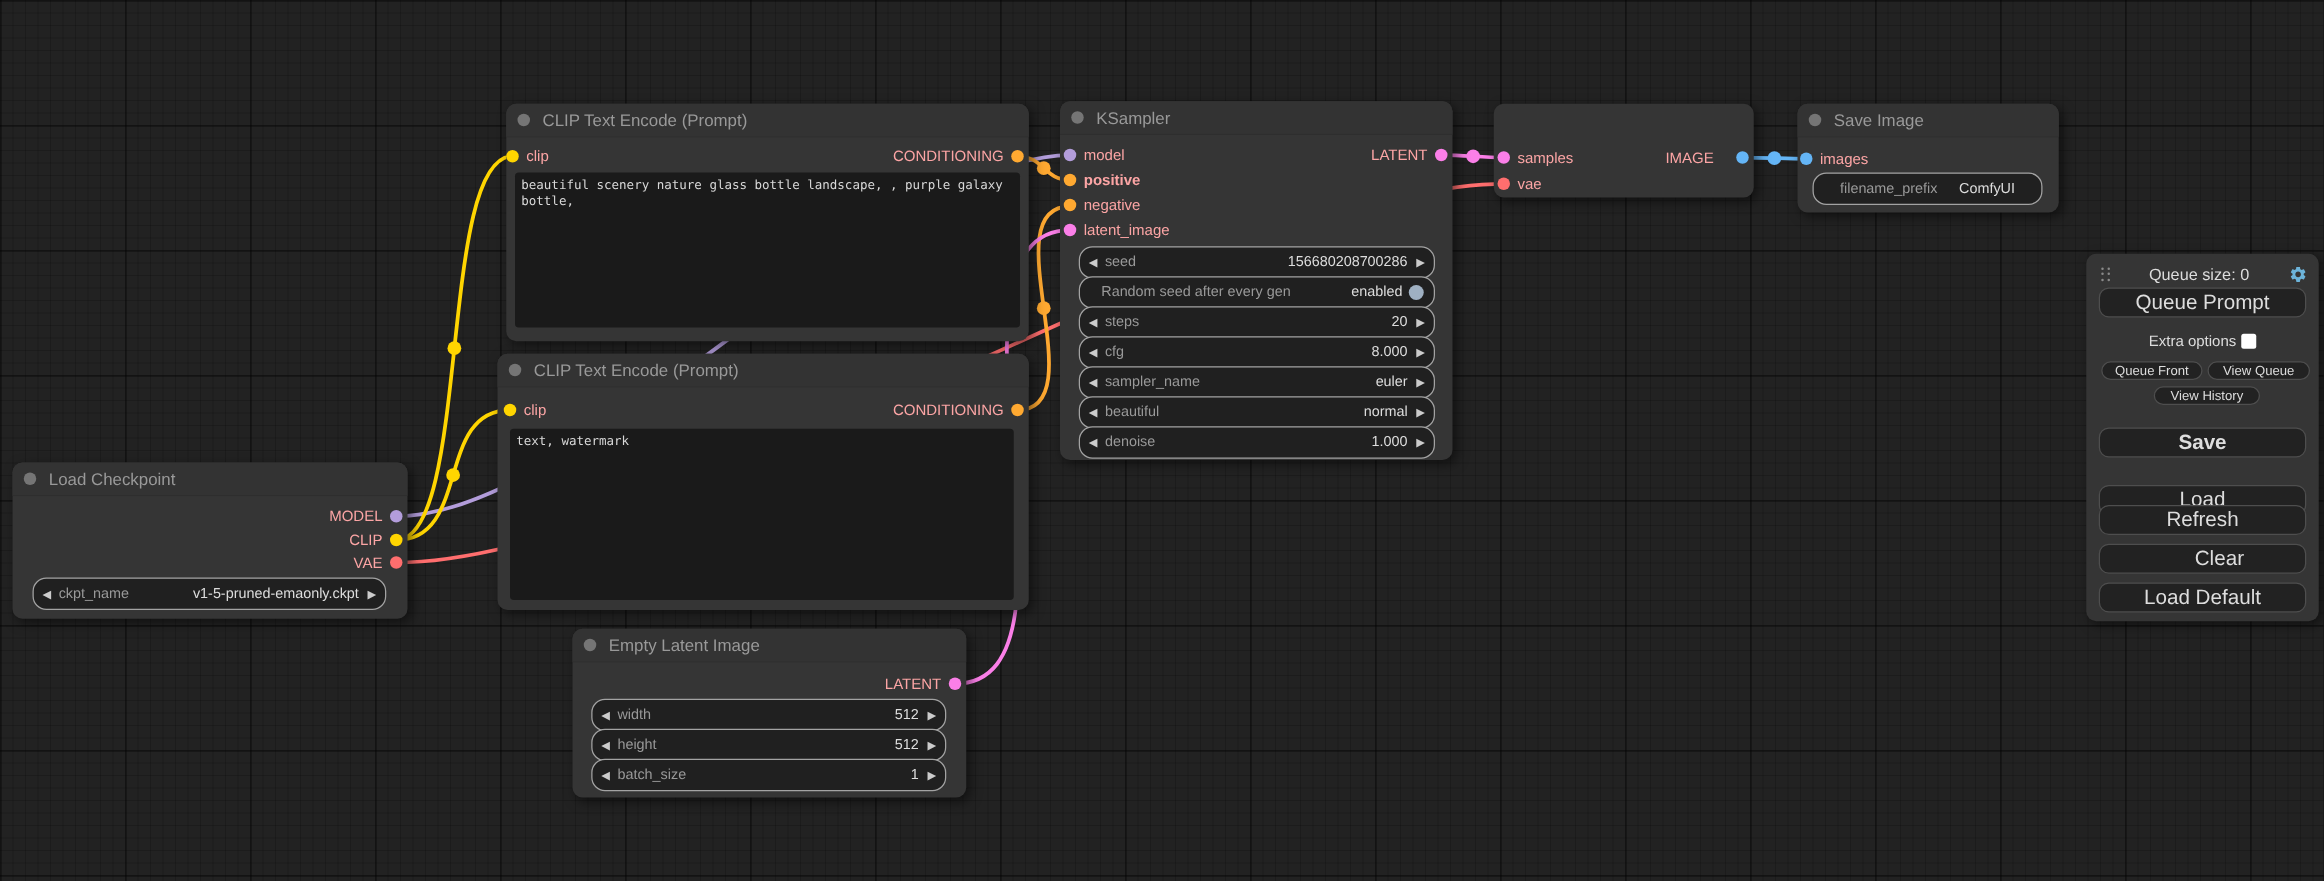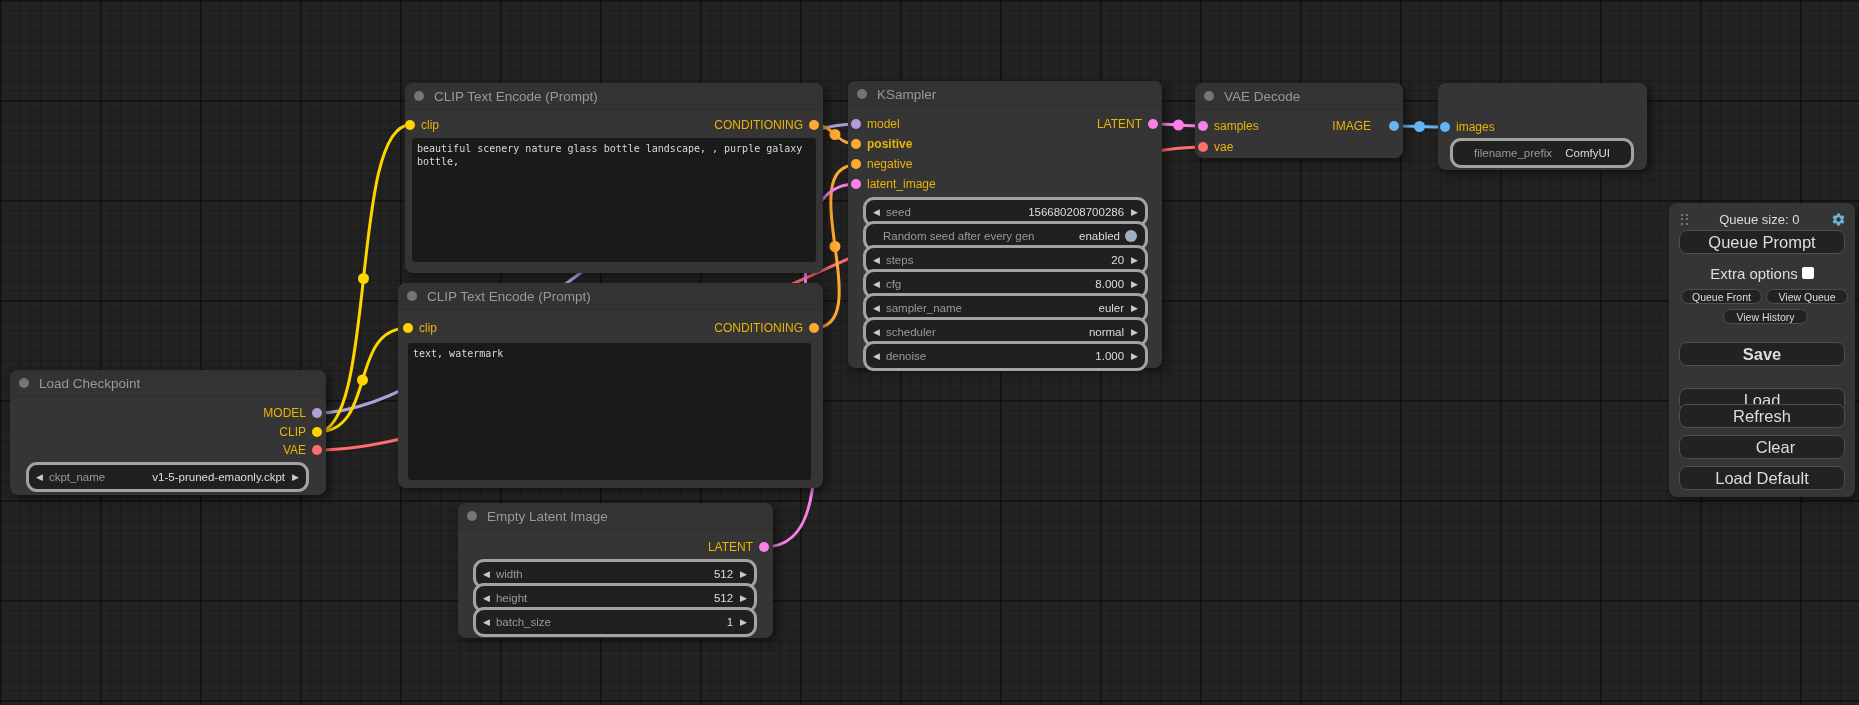--- a/index.html
+++ b/index.html
@@ -18,27 +18,27 @@
   .node{
     position:absolute;z-index:2;border-radius:8px;background:#353535;
     box-shadow:3px 3px 9px rgba(0,0,0,.5);
   }
   .node .titlebar{
     position:absolute;left:0;top:0;right:0;height:27px;background:#333333;
     border-radius:8px 8px 0 0;display:flex;align-items:center;
     color:#999999;font-size:13.5px;border-bottom:1px solid #2e2e2e;box-sizing:border-box;
   }
   .collapse-dot{width:10px;height:10px;border-radius:50%;background:#757575;margin:0 10px 0 9px;flex:0 0 auto;}
-  .slot-label{position:absolute;font-size:12px;color:#eab308;line-height:16px;white-space:nowrap;}
+  .slot-label{position:absolute;font-size:12px;color:#fca5a5;line-height:16px;white-space:nowrap;}
   .slot-label.out{text-align:right;}
   .sdot{position:absolute;width:10px;height:10px;border-radius:50%;z-index:3;}
   .c-model{background:#B39DDB;} .c-clip{background:#FFD500;} .c-vae{background:#FF6E6E;}
   .c-cond{background:#FFA931;} .c-latent{background:#FB7FE8;} .c-image{background:#64B5F6;}
   .widget{
-    position:absolute;height:19px;background:#202020;border:3px solid #a3a3a3;
+    position:absolute;height:19px;background:#202020;border:1px solid #a3a3a3;
     border-radius:11px;display:flex;align-items:center;box-sizing:border-box;
     font-size:11.5px;color:#dddddd;padding:12px 7px;overflow:hidden;
   }
   .warr{color:#cccccc;font-size:9px;flex:0 0 auto;line-height:19px;}
   .wlabel{color:#999999;margin-left:6px;flex:0 0 auto;}
   .wvalue{margin-left:auto;margin-right:7px;color:#dddddd;}
   .toggle-dot{width:12px;height:12px;border-radius:50%;background:#9FB0C2;flex:0 0 auto;margin-right:1px;}
   .prompt-text{
     position:absolute;background:#1a1a1a;border:none;border-radius:3px;resize:none;
     color:#d8d8d8;font-family:"DejaVu Sans Mono", monospace;font-size:10px;line-height:13px;
@@ -61,21 +61,21 @@
   .drag-handle{display:grid;grid-template-columns:2px 2px;grid-auto-rows:2px;gap:2.5px;margin-left:12px;}
   .drag-handle span{width:2px;height:2px;border-radius:50%;background:#8a8a8a;}
   .queue-size{flex:1;text-align:center;color:#dddddd;font-size:13px;}
   .gear{margin-right:9px;width:15px;height:15px;}
   .mbtn{
     position:absolute;background:#222222;border:1px solid #4e4e4e;border-radius:8px;
     color:#dddddd;display:flex;align-items:center;justify-content:center;box-sizing:border-box;
   }
   .mbtn.big{left:10px;width:166px;height:24px;font-size:16.5px;}
   .mbtn.small{height:15px;font-size:10.5px;border-radius:8px;}
-  .extra-row{position:absolute;left:0;right:0;top:62px;height:16px;display:flex;align-items:center;justify-content:center;gap:4px;color:#dddddd;font-size:15px;}
+  .extra-row{position:absolute;left:0;right:0;top:62px;height:16px;display:flex;align-items:center;justify-content:center;gap:4px;color:#dddddd;font-size:12px;}
   .checkbox{width:12px;height:12px;background:#ffffff;border-radius:2px;}
 </style>
 </head>
 <body>
 
 <div id="canvas">
 
   <svg id="wires" width="1859" height="705">
     <g fill="none" stroke-width="3">
       <path d="M317,413 C467,413 706,124 856,124" stroke="#B39DDB"></path>
@@ -210,46 +210,46 @@
       <span class="warr">▶</span>
     </div>
     <div class="widget" style="left:15px;top:212px;width:285px;">
       <span class="warr">◀</span>
       <span class="wlabel">sampler_name</span>
       <span class="wvalue">euler</span>
       <span class="warr">▶</span>
     </div>
     <div class="widget" style="left:15px;top:236px;width:285px;">
       <span class="warr">◀</span>
-      <span class="wlabel">scheduler</span>
+      <span class="wlabel">beautiful</span>
       <span class="wvalue">normal</span>
       <span class="warr">▶</span>
     </div>
     <div class="widget" style="left:15px;top:260px;width:285px;">
       <span class="warr">◀</span>
       <span class="wlabel">denoise</span>
       <span class="wvalue">1.000</span>
       <span class="warr">▶</span>
     </div>
   </div>
 
   <div class="node" id="node-vae-decode">
-    <div class="titlebar">
-      <span class="collapse-dot"></span>
-      <span>VAE Decode</span>
-    </div>
     <span class="sdot c-latent" style="left:3px;top:38px;"></span>
     <span class="slot-label" style="left:19px;top:35px;">samples</span>
     <span class="sdot c-vae" style="left:3px;top:59px;"></span>
     <span class="slot-label" style="left:19px;top:56px;">vae</span>
     <span class="slot-label out" style="right:32px;top:35px;">IMAGE</span>
     <span class="sdot c-image" style="right:4px;top:38px;"></span>
   </div>
 
   <div class="node" id="node-save-image">
+    <div class="titlebar">
+      <span class="collapse-dot"></span>
+      <span>Save Image</span>
+    </div>
     <span class="sdot c-image" style="left:2px;top:39px;"></span>
     <span class="slot-label" style="left:18px;top:36px;">images</span>
     <div class="widget" style="left:12px;top:55px;width:184px;">
       <span class="wlabel" style="margin-left:14px;">filename_prefix</span>
       <span class="wvalue" style="margin-right:14px;">ComfyUI</span>
     </div>
   </div>
 
   <div id="menu">
     <div class="menu-header">

